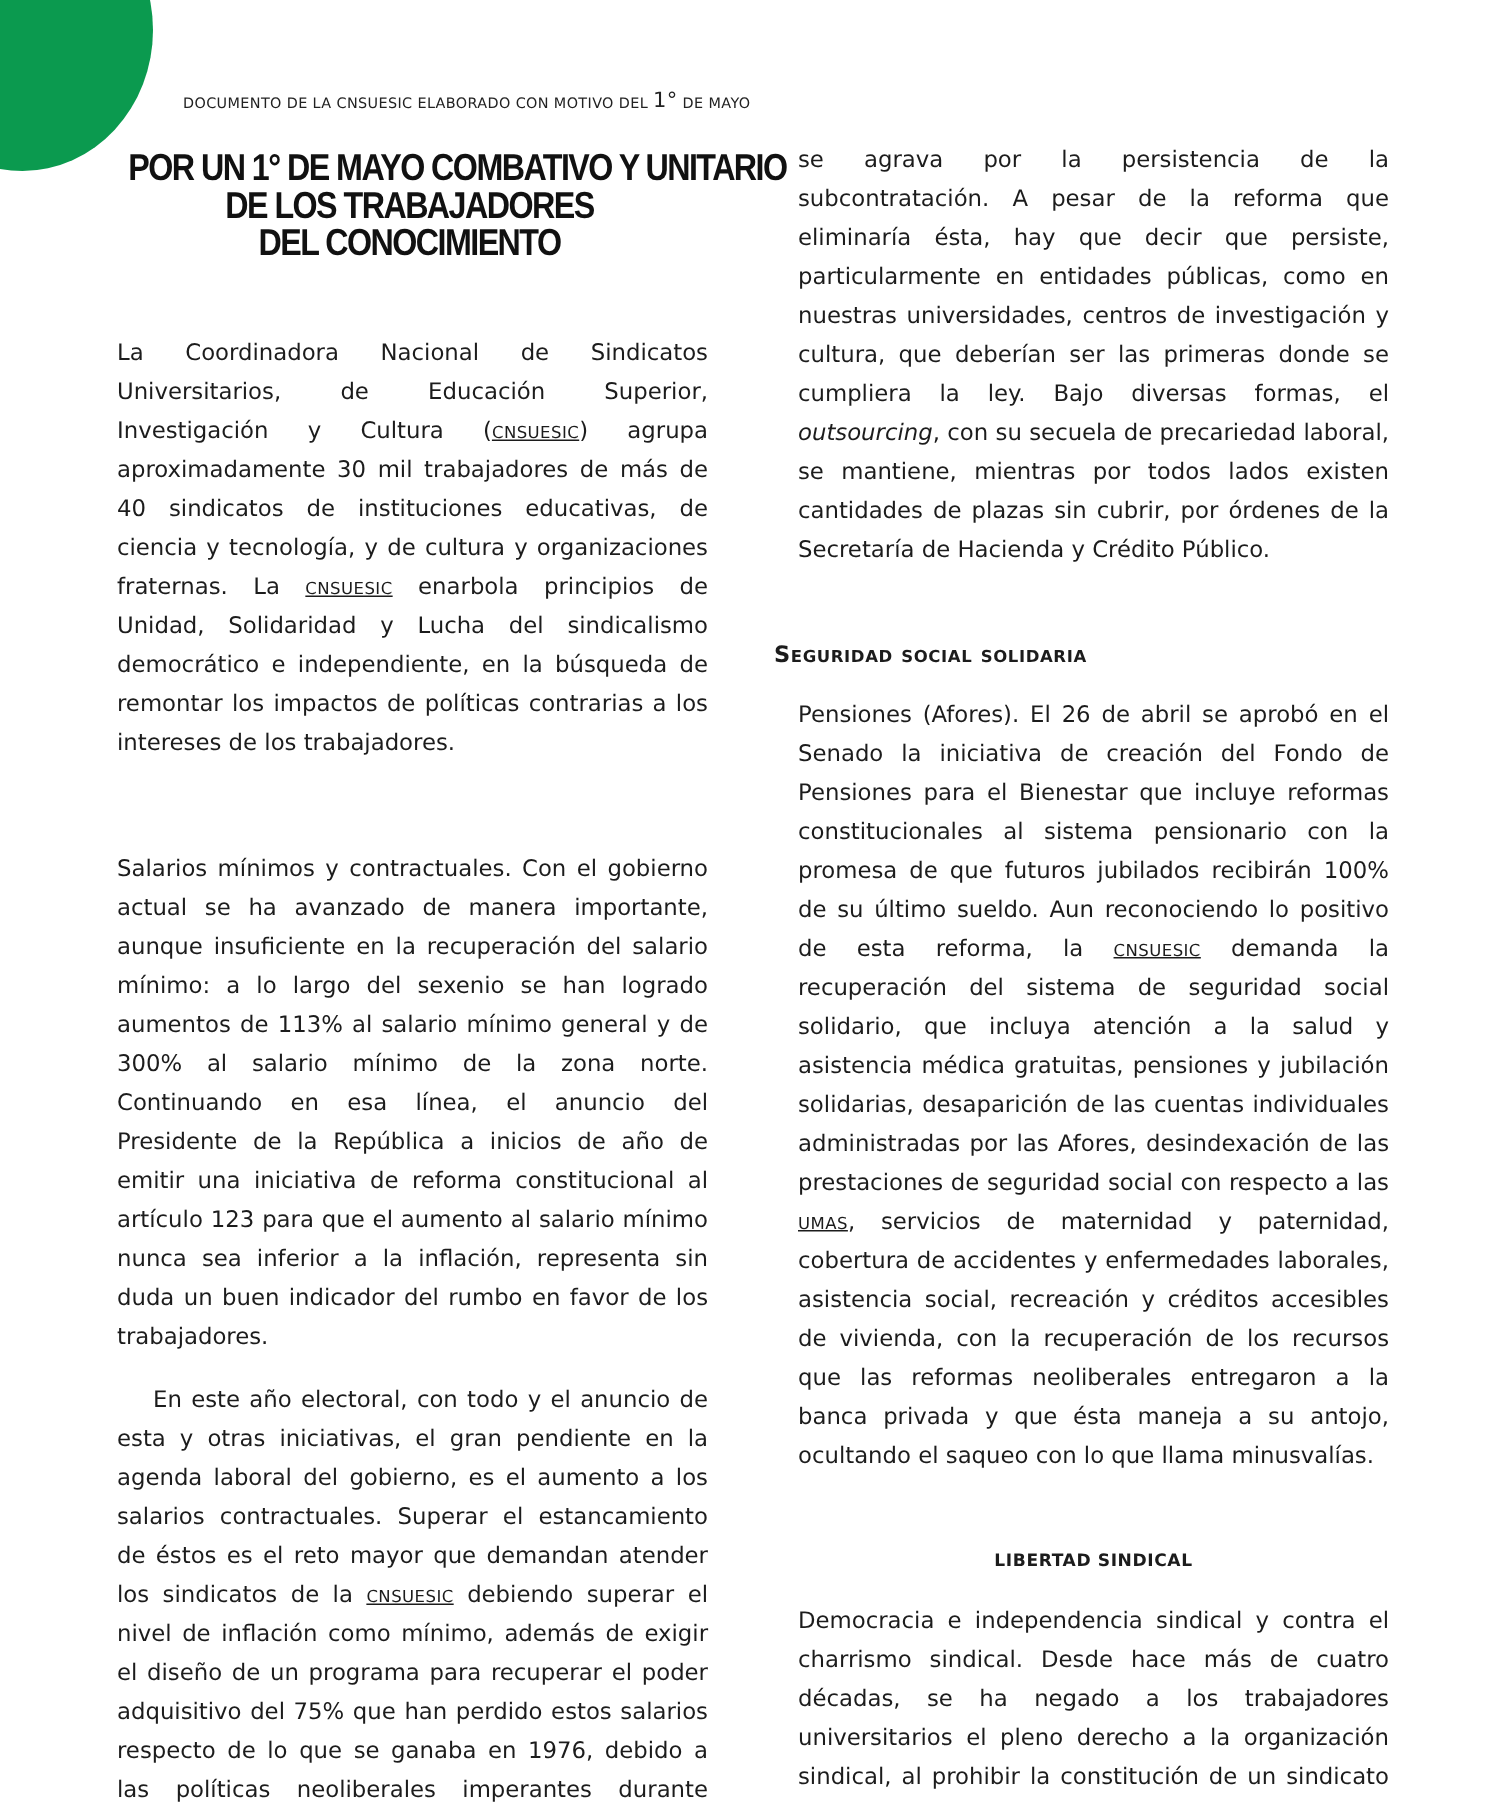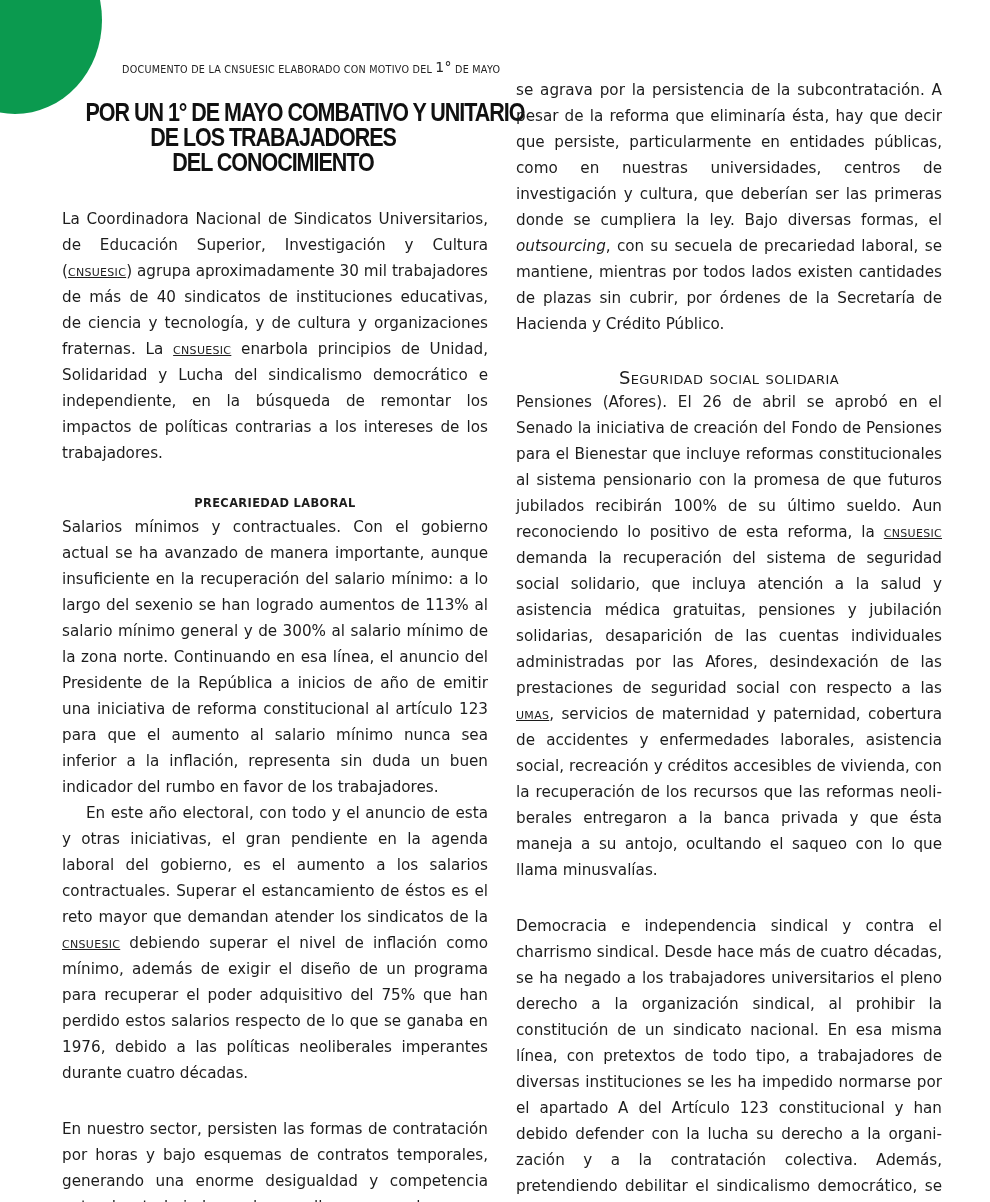--- a/index.html
+++ b/index.html
@@ -5,25 +5,25 @@
     html, body { margin: 0; padding: 0; background: #ffffff; }
     body { width: 990px; height: 1202px; position: relative; overflow: hidden; font-family: "DejaVu Sans", sans-serif; color: #1a1a1a; }
     .green-dot { position: absolute; left: -72px; top: -74px; width: 174px; height: 188px; border-radius: 50%; background: #0b9a4f; }
     .kicker { position: absolute; left: 76px; top: 60px; width: 420px; font-size: 9.6px; letter-spacing: 0.25px; text-transform: uppercase; color: #222; white-space: nowrap; margin-left: 46px; }
     .kicker .deg { font-size: 14px; position: relative; top: -1px; }
     .title { position: absolute; left: 55px; top: 100px; width: 436px; text-align: center; font-family: "Liberation Sans", sans-serif; font-weight: bold; font-size: 25px; line-height: 25px; color: #111; letter-spacing: -1.2px; transform: scaleX(0.86); transform-origin: center top; }
     .title div { white-space: nowrap; }
     .col { position: absolute; width: 426px; font-size: 15.2px; line-height: 26px; text-align: justify; color: #1c1c1c; }
     .col-left { left: 62px; top: 206px; }
     .col-right { left: 516px; top: 77px; }
-    .col p { margin: 0; hyphens: manual; }
+    .col p { margin: 16px; hyphens: manual; }
     .col p.indent { text-indent: 24px; }
     .sc { font-variant: small-caps; text-transform: lowercase; letter-spacing: 0.3px; text-decoration: underline; }
     .h-small { text-align: center; font-weight: bold; font-size: 11.4px; letter-spacing: 0.4px; line-height: 22px; margin: 0; }
-    .h-big { text-align: center; font-weight: normal; font-variant: small-caps; font-size: 18px; letter-spacing: 0.4px; line-height: 22px; margin: 0; }
+    .h-big { font-weight: bold; font-variant: small-caps; font-size: 15px; letter-spacing: 0.4px; line-height: 22px; margin: 0; }
     .gap-1 { height: 26px; }
     .gap-3 { height: 30px; }
     .gap-r1 { height: 30px; }
     .gap-r2 { height: 30px; }
     em { font-style: italic; }
   </style>
 </head>
 <body>
 
 <div class="green-dot"></div>
@@ -33,30 +33,30 @@
 <div class="title">
   <div>POR UN 1° DE MAYO COMBATIVO Y UNITARIO</div>
   <div>DE LOS TRABAJADORES</div>
   <div>DEL CONOCIMIENTO</div>
 </div>
 
 <div class="col col-left">
   <p><span>La Coordinadora Nacional de Sindicatos Universitarios, de Educación Superior, Investigación y Cultura (</span><span class="sc">CNSUESIC</span><span>) agrupa aproximadamente 30 mil trabajadores de más de 40 sindicatos de instituciones educativas, de ciencia y tecnología, y de cultu­ra y organizaciones fraternas. La </span><span class="sc">CNSUESIC</span><span> enarbola principios de Unidad, Solidaridad y Lucha del sindicalismo democrático e independiente, en la búsqueda de remontar los impactos de políticas contrarias a los intereses de los trabajadores.</span></p>
 
   <div class="gap-1"></div>
-  <h3 class="h-small">PRECARIEDAD LABORAL</h3>
   <p>Salarios mínimos y contractuales. Con el gobierno actual se ha avanzado de manera importante, aunque insuficiente en la recuperación del salario mínimo: a lo largo del sexenio se han logrado aumentos de 113% al salario mínimo general y de 300% al salario mínimo de la zona norte. Continuando en esa línea, el anuncio del Presidente de la República a inicios de año de emitir una iniciativa de reforma constitucional al artículo 123 para que el aumento al salario mínimo nunca sea inferior a la inflación, representa sin duda un buen indicador del rumbo en favor de los trabajadores.</p>
   <p class="indent"><span>En este año electoral, con todo y el anuncio de esta y otras iniciativas, el gran pendiente en la agenda laboral del gobierno, es el aumento a los salarios contractuales. Superar el estanca­miento de éstos es el reto mayor que demandan atender los sindicatos de la </span><span class="sc">CNSUESIC</span><span> debiendo superar el nivel de inflación como mínimo, además de exigir el diseño de un programa para recuperar el poder adquisitivo del 75% que han perdido estos salarios respecto de lo que se ganaba en 1976, debido a las políticas neoliberales imperantes durante cuatro décadas.</span></p>
 
   <div class="gap-3"></div>
   <p>En nuestro sector, persisten las formas de contratación por horas y bajo esquemas de contratos temporales, generando una enorme desigualdad y competencia entre los trabaja­dores, lo que lleva a que la mayor parte del trabajo, sobre todo el académico, se realice en condiciones precarias.  Esto</p>
 </div>
 
 <div class="col col-right">
   <p><span>se agrava por la persistencia de la subcontratación. A pesar de la reforma que  eliminaría ésta, hay que decir que persis­te, particularmente en entidades públicas, como en nuestras universidades, centros de investigación y cultura, que debe­rían ser las primeras donde se cumpliera la ley. Bajo diversas formas, el </span><em>outsourcing</em><span>, con su secuela de precariedad laboral, se mantiene, mientras por todos lados existen cantidades de plazas sin cubrir, por órdenes de la Secretaría de Hacienda y Crédito Público.</span></p>
 
   <div class="gap-r1"></div>
   <h3 class="h-big">Seguridad social solidaria</h3>
   <p><span>Pensiones (Afores). El 26 de abril se aprobó en el Senado la iniciativa de creación del Fondo de Pensiones para el Bienes­tar que incluye reformas constitucionales al sistema pensio­nario con la promesa de que futuros jubilados recibirán 100% de su último sueldo. Aun reconociendo lo positivo de esta reforma, la </span><span class="sc">CNSUESIC</span><span> demanda la recuperación del sistema de seguridad social solidario, que incluya atención a la salud y asistencia médica gratuitas, pensiones y jubilación solidarias, desaparición de las cuentas individuales administradas por las Afores, desindexación de las prestaciones de seguridad social con respecto a las </span><span class="sc">UMAS</span><span>, servicios de maternidad y pa­ternidad, cobertura de accidentes y enfermedades laborales, asistencia social, recreación y créditos accesibles de vivienda, con la recuperación de los recursos que las reformas neoli­berales entregaron a la banca privada y que ésta maneja a su antojo, ocultando el saqueo con lo que llama minusvalías.</span></p>
 
   <div class="gap-r2"></div>
+  <h3 class="h-small">LIBERTAD SINDICAL</h3>
   <p>Democracia e independencia sindical y contra el charrismo sindical. Desde hace más de cuatro décadas, se ha negado a los trabajadores universitarios el pleno derecho a la orga­nización sindical, al prohibir la constitución de un sindicato nacional. En esa misma línea, con pretextos de todo tipo, a trabajadores de diversas instituciones se les ha impedido normarse por el apartado A del Artículo 123 constitucional y han debido defender con la lucha su derecho a la organi­zación y a la contratación colectiva. Además, pretendiendo debilitar el sindicalismo democrático, se imponen sindicatos blancos impulsados desde las administraciones o por los patrones, con dirigentes que benefician solo a sus incondi-</p>
 </div>
 
 </body></html>

